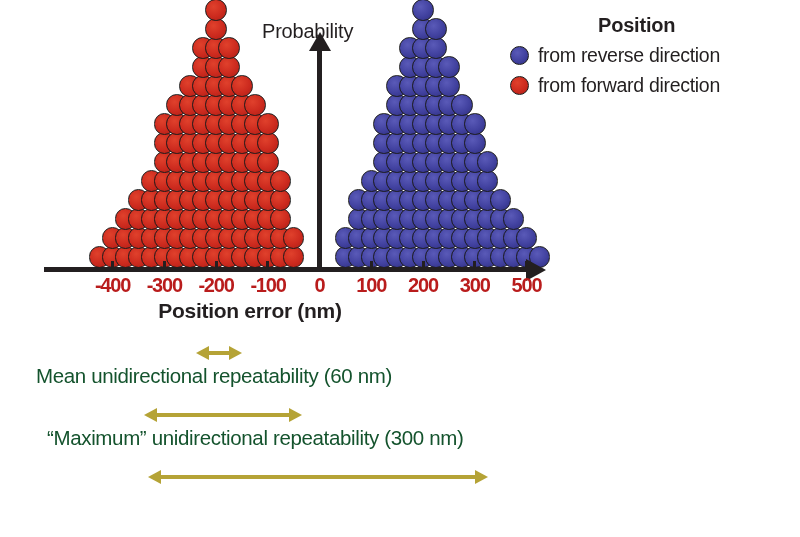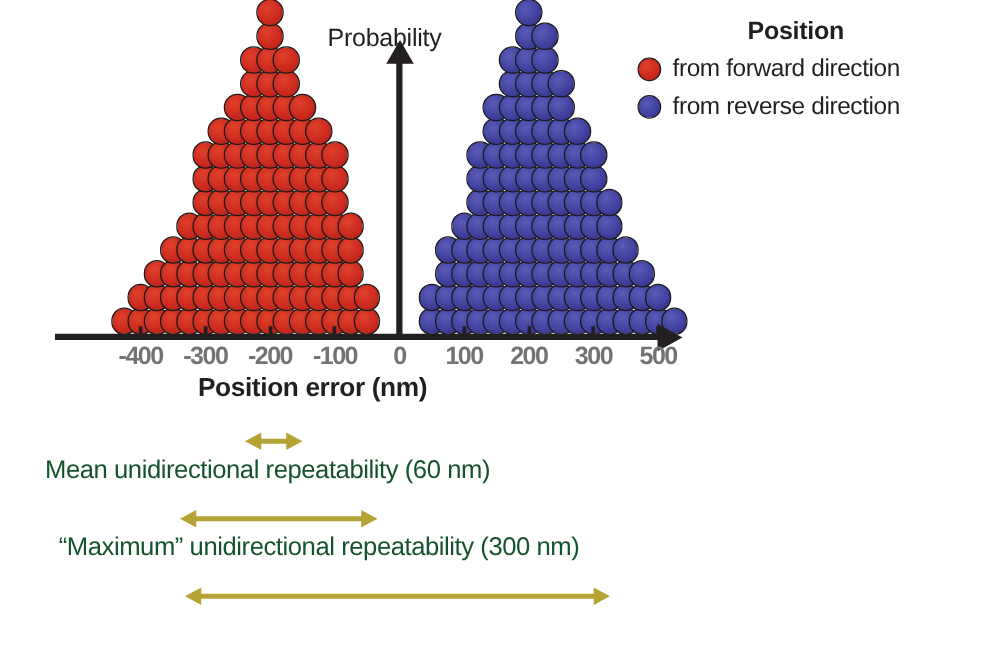--- a/index.html
+++ b/index.html
@@ -74,21 +74,21 @@
     width: 3px;
     height: 7px;
     background: #231f20;
     top: 261px;
   }
   .tick-label {
     top: 274px;
     font-size: 20px;
     font-weight: 700;
     letter-spacing: -1.2px;
-    color: #737373;
+    color: #b91c1c;
     text-align: center;
     white-space: nowrap;
   }
 
   #x-axis-title {
     left: 0;
     top: 299px;
     width: 500px;
     text-align: center;
     font-size: 21px;
@@ -439,27 +439,27 @@
         <div class="tick-label abs" style="left: 496.5px; width: 60px;">500</div>
       </div>
 
     <div id="x-axis-title" class="abs">Position error (nm)</div>
   </div>
 
   <div id="legend" class="abs">
     <div id="legend-title">Position</div>
 
     <div class="legend-row">
+      <span class="legend-swatch blue"></span>
+      <span class="legend-label">from reverse direction</span>
+    </div>
+
+    <div class="legend-row">
       <span class="legend-swatch red"></span>
       <span class="legend-label">from forward direction</span>
-    </div>
-
-    <div class="legend-row">
-      <span class="legend-swatch blue"></span>
-      <span class="legend-label">from reverse direction</span>
     </div>
   </div>
 
   <div class="abs" style="left:0; top:336px; width:800px; height:58px;">
     <div class="abs" style="left:196px; top:15px; width:46px; height:4px;">
       <div class="annot-arrow-line abs" style="left:7px; right:7px; width:32px;"></div>
       <div class="annot-arrow-head left abs" style="left:0;"></div>
       <div class="annot-arrow-head right abs" style="left:33px;"></div>
     </div>
     <div class="annot-text abs" style="left:36px; top:28px;">Mean unidirectional repeatability (60 nm)</div>

